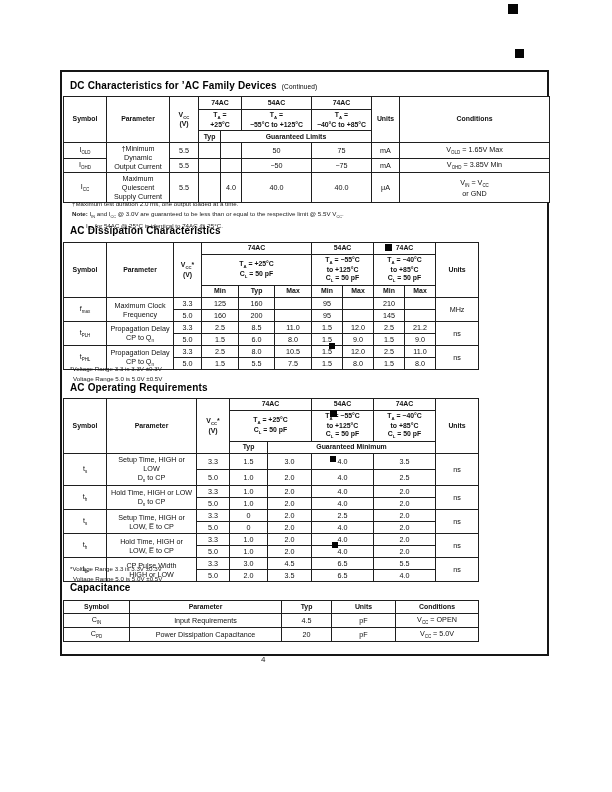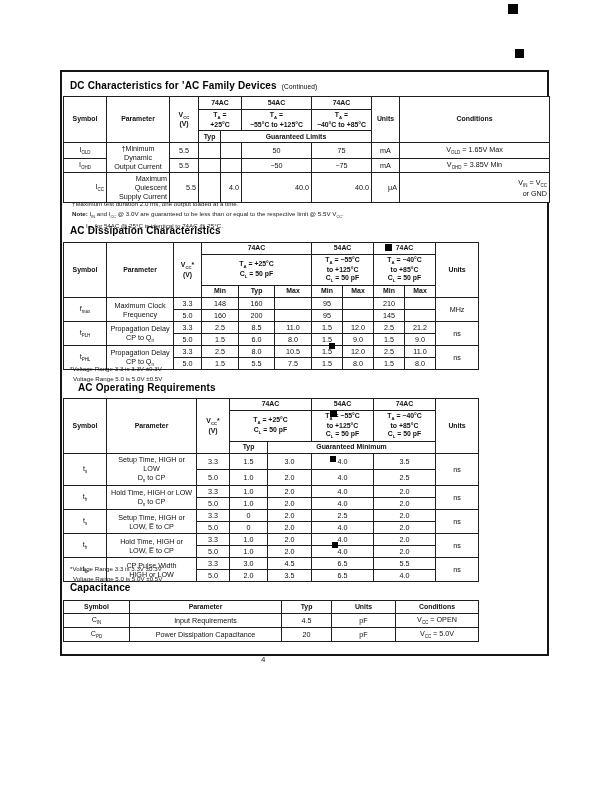--- a/index.html
+++ b/index.html
@@ -16,21 +16,21 @@
 sub{font-size:.62em;}
 .notes{position:absolute;font-size:6.2px;line-height:1.55;color:#1a1a1a;white-space:nowrap;}
 .watermark{position:absolute;left:264px;top:351px;font-size:30px;line-height:1;color:#bcbcbc;opacity:.8;z-index:6;pointer-events:none;}
 .pagenum{position:absolute;left:261px;top:655px;font-size:8px;color:#222;}
 .artifact{position:absolute;background:#050505;z-index:8;}
 #dc-table thead tr:nth-child(1) th{height:13px;}
 #dc-table thead tr.h2 th{height:21px;}
 #dc-table thead tr.h3 th{height:12px;}
 #dc-table tbody tr:nth-child(1) td{height:16px;}
 #dc-table tbody tr:nth-child(2) td{height:14px;}
-#dc-table tbody tr:nth-child(3) td{height:22px;text-align:right;}
+#dc-table tbody tr:nth-child(3) td{height:22px;}
 #ac-table thead tr:nth-child(1) th,#acop-table thead tr:nth-child(1) th{height:12px;}
 #ac-table thead tr.h2 th,#acop-table thead tr.h2 th{height:30px;}
 #ac-table thead tr.h3 th,#acop-table thead tr.h3 th{height:12px;}
 #ac-table tbody td,#acop-table tbody td{height:11px;}
 #cap-table th,#cap-table td{height:13px;}
 </style>
 </head>
 <body>
 
 <div class="page">
@@ -165,21 +165,21 @@
           <th>Max</th>
           <th>Min</th>
           <th>Max</th>
         </tr>
       </thead>
       <tbody id="ac-body">
           <tr>
             <td rowspan="2" class="al">f<sub>max</sub></td>
             <td rowspan="2" class="al">Maximum Clock<br>Frequency</td>
             <td>3.3</td>
-            <td>148</td>
+            <td>125</td>
             <td>160</td>
             <td></td>
             <td>95</td>
             <td></td>
             <td>210</td>
             <td></td>
             <td rowspan="2">MHz</td>
           </tr>
           <tr>
             <td>5.0</td>
@@ -238,21 +238,21 @@
             <td>8.0</td>
           </tr>
         </tbody>
     </table>
 
     <div class="notes" id="ac-notes" style="left:8px;top:292px;">
         <div>*Voltage Range 3.3 is 3.3V ±0.3V</div>
         <div style="padding-left: 3px;">Voltage Range 5.0 is 5.0V ±0.5V</div>
       </div>
 
-    <div class="heading" style="left:16px;top:310px;">AC Operating Requirements</div>
+    <div class="heading" style="left:8px;top:310px;">AC Operating Requirements</div>
 
     <table class="sheet" id="acop-table" style="left:1px;top:326px;width:415px;">
       <colgroup>
         <col style="width:43px">
           <col style="width:90px">
           <col style="width:33px">
           <col style="width:38px">
           <col style="width:44px">
           <col style="width:62px">
           <col style="width:62px">

